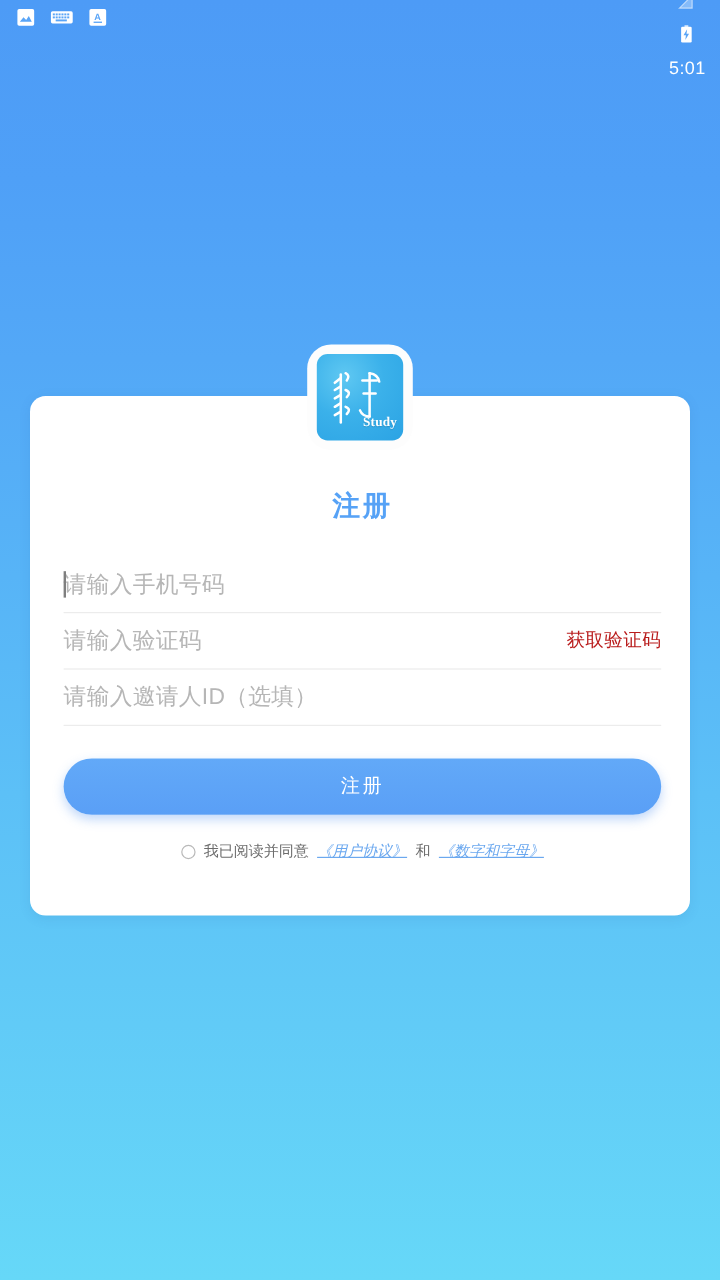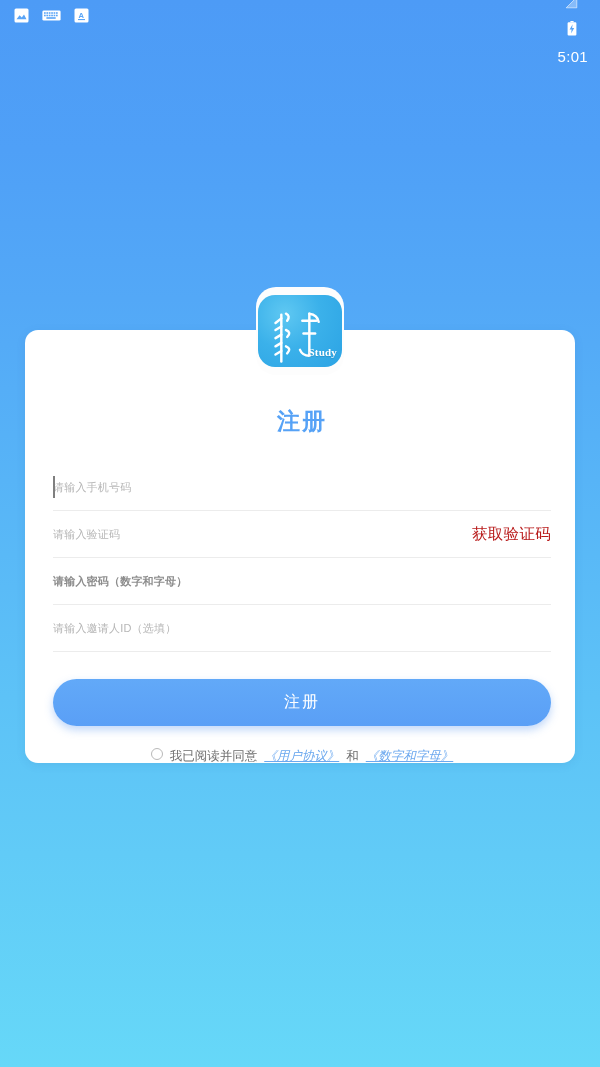--- a/index.html
+++ b/index.html
@@ -29,21 +29,21 @@
   
   .logo-wrap{
     position:absolute; left:50%; top:287px;
     transform:translateX(-50%);
     width:88px; height:88px;
     background:#fdfdfd; border-radius:20px;
     display:flex; align-items:center; justify-content:center;
     z-index:5;
   }
   .logo-inner{
-    width:84px; height:72px; border-radius:17px;
+    width:72px; height:72px; border-radius:9px;
     background:radial-gradient(circle at 32% 26%, #5fc8f2 0%, #3bb1ea 45%, #2ba3e4 100%);
     position:relative; overflow:hidden;
   }
   .logo-script{ position:absolute; inset:0; }
   .logo-study{
     position:absolute; right:5px; bottom:9px;
     color:#ffffff; font-size:11px; font-weight:bold;
     font-family:"Liberation Serif",serif;
     letter-spacing:.2px;
     text-shadow:0 1px 1px rgba(0,0,0,.15);
@@ -63,21 +63,21 @@
     margin-bottom:27px;
   }
 
   
   .field{
     position:relative; height:47px;
     border-bottom:1px solid #ececec;
     display:flex; align-items:center;
   }
   .field-ph{
-    font-size:11px; color:#b6b6b6; letter-spacing:.2px;
+    font-size:19px; color:#b6b6b6; letter-spacing:.2px;
   }
   .field-ph.strong{ color:#8d8d8d; font-weight:bold; }
   .caret{
     position:absolute; left:0; top:12px;
     width:1.5px; height:22px; background:#7f7f7f;
   }
   .field-action{
     position:absolute; right:0; top:50%; transform:translateY(-50%);
     font-size:15.5px; color:#b91c1c; letter-spacing:.3px;
   }
@@ -90,21 +90,21 @@
     border:none; border-radius:24px;
     color:#ffffff; font-size:16px; letter-spacing:2px;
     font-family:inherit;
     box-shadow:0 4px 9px rgba(90,150,240,.38);
     cursor:pointer;
   }
 
   
   .agree{
     margin-top:22px;
-    display:flex; justify-content:center;
+    display:flex; align-items:center; justify-content:center;
     gap:7px; font-size:12.5px; color:#6d6d6d;
   }
   .radio{
     width:12px; height:12px; border:1.3px solid #b9b9b9;
     border-radius:50%; flex:none;
   }
   .agree a{
     color:#6ba8ef; text-decoration:underline; cursor:pointer;font-style:italic;
   }
   .agree-sep{ color:#6d6d6d; }
@@ -207,23 +207,20 @@
     <span class="field-ph">请输入手机号码</span>
   </div>
 
   
   <div class="field">
     <span class="field-ph">请输入验证码</span>
     <span class="field-action">获取验证码</span>
   </div>
 
   
-  <div class="field">
-    <span class="field-ph strong">请输入密码（数字和字母）</span>
-  </div>
 
   
   <div class="field">
     <span class="field-ph">请输入邀请人ID（选填）</span>
   </div>
 
   
   <button class="submit">注册</button>
 
   

